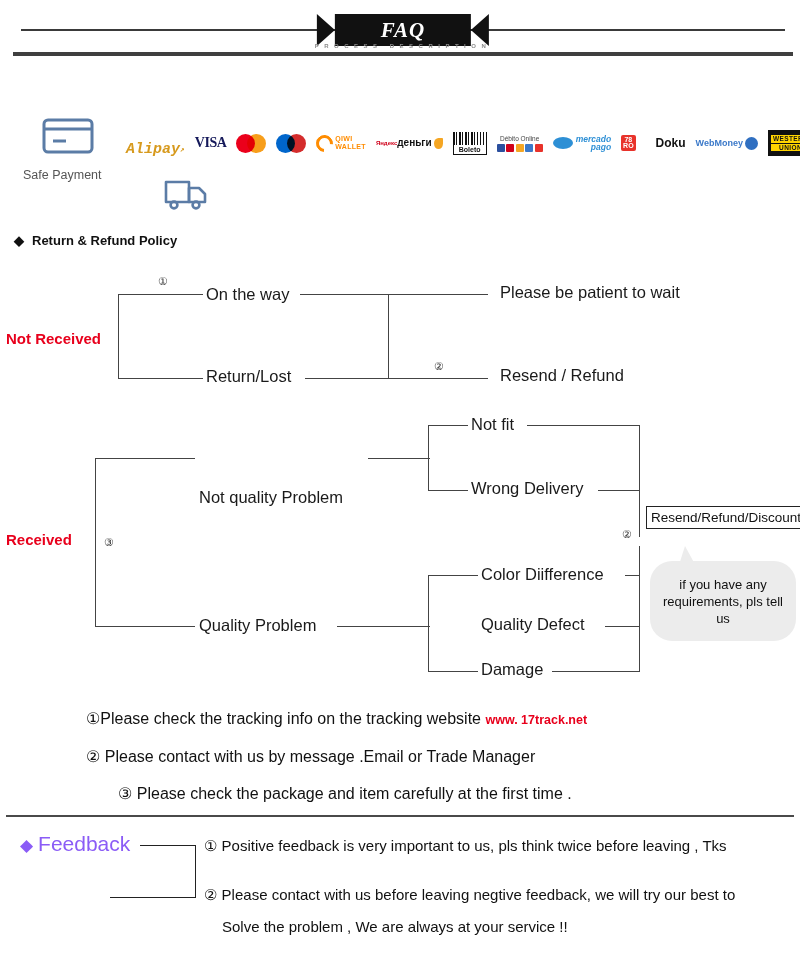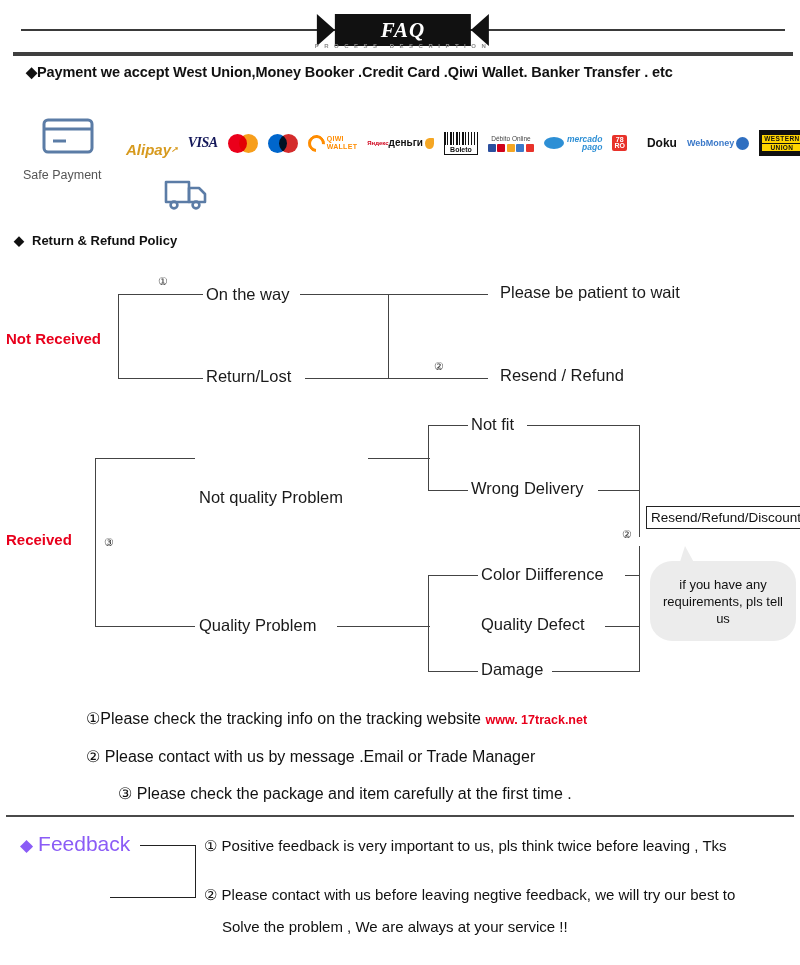--- a/index.html
+++ b/index.html
@@ -62,26 +62,26 @@
   .truck { position:absolute; left:163px; top:176px; }
 
   
   .logos {
     position:absolute; left:126px; top:128px;
     display:flex; align-items:center; gap:10px; height:30px;
   }
   .logo { display:flex; align-items:center; height:26px; }
 
   .l-alipay {
-    font-family:Liberation Sans, sans-serif; font-style:italic; font-weight:bold;
+    font-family:Liberation Mono, monospace; font-style:italic; font-weight:bold;
     font-size:15px; color:#d79a1e;margin-top:13px;
   }
   .l-alipay sup { font-size:8px; }
   .l-visa {
-    font-family:"Liberation Serif", serif; font-style:italic; font-weight:bold;
+    font-family:"Liberation Serif", serif; font-weight:bold;
     font-size:14px; color:#15195a; letter-spacing:-0.5px;
   }
   .mc { position:relative; width:30px; height:19px; }
   .mc i { position:absolute; top:0; width:19px; height:19px; border-radius:50%; display:block; }
   .mc i.a { left:0; background:#eb001b; }
   .mc i.b { left:11px; background:#f79e1b; mix-blend-mode:multiply; }
   .mo i.a { background:#0066cc; }
   .mo i.b { background:#d42c2c; }
   .qiwi { display:flex; align-items:center; gap:2px; }
   .qiwi .ring {
@@ -192,21 +192,20 @@
     <div class="rule-thin"></div>
     <div class="rule-thick"></div>
     <div class="ribbon">
       <div class="wing wing-l"></div>
       <div class="plate">FAQ</div>
       <div class="wing wing-r"></div>
     </div>
     <div class="ribbon-sub">PROCESS DESCRIPTION</div>
   </div>
 
-  <div class="pay-head">◆Payment we accept West Union,Money Booker .Credit Card .Qiwi Wallet. Banker Transfer . etc</div>
 
   <div class="safe-card">
     <svg width="52" height="40" viewBox="0 0 52 40">
       <rect x="2" y="4" width="48" height="32" rx="4" fill="none" stroke="#5b7ca6" stroke-width="3"></rect>
       <line x1="3" y1="13" x2="49" y2="13" stroke="#5b7ca6" stroke-width="3"></line>
       <line x1="11" y1="25" x2="24" y2="25" stroke="#5b7ca6" stroke-width="3"></line>
     </svg>
   </div>
   <div class="safe-label">Safe Payment</div>
 

